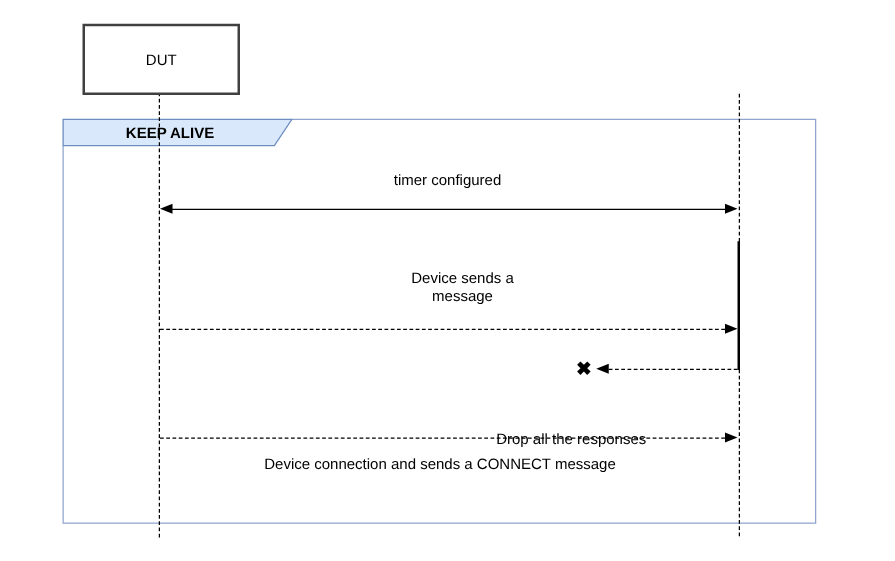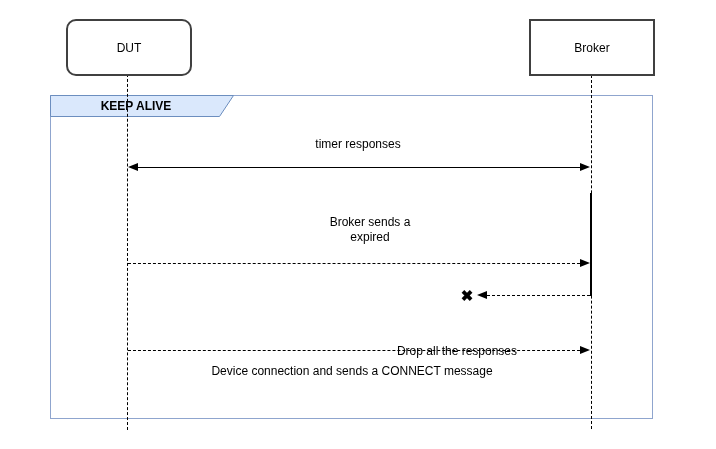--- a/index.html
+++ b/index.html
@@ -29,21 +29,21 @@
 
   
   .actor {
     width: 122px; height: 53px;
     background: #ffffff;
     border: 2px solid #404040;
     display: flex; align-items: center; justify-content: center;
     font-size: 12px;
     z-index: 3;
   }
-  .actor-dut { left: 66px; top: 19px; border-radius: 10px; }
+  .actor-dut { left: 66px; top: 19px; }
   .actor-broker { left: 529px; top: 19px; }
 
   
   .lifeline { width: 0; border-left: 1px dashed #000000; }
   .lifeline-dut { left: 127px; top: 74px; height: 356px; }
   .lifeline-broker { left: 591px; top: 75px; height: 354px; }
   .activation { left: 590px; top: 193px; height: 103px; width: 0; border-left: 2px solid #000000; z-index: 2; }
 
   
   .mline { height: 0; z-index: 1; }
@@ -72,38 +72,35 @@
 
   <div class="abs frame"></div>
   <svg class="abs tab-svg" width="185" height="23">
     <polygon points="0.5,0.5 183.5,0.5 169.5,21.5 0.5,21.5" fill="#dae8fc" stroke="#6c8ebf" stroke-width="1"></polygon>
   </svg>
   <div class="abs tab-label">KEEP ALIVE</div>
 
   <div class="abs actor actor-dut">
     <span>DUT</span>
   </div>
-  <div class="abs actor actor-broker">
-    <span>Broker</span>
-  </div>
 
   <div class="abs lifeline lifeline-dut"></div>
   <div class="abs lifeline lifeline-broker"></div>
   <div class="abs activation"></div>
 
   <div class="abs msg" style="left:158px; top:137px; width:400px;">
-    <div>timer responses</div>
+    <div>timer configured</div>
   </div>
   <div class="abs mline solid-line" style="left:136px; top:167px; width:446px;"></div>
   <div class="abs head head-left" style="left:128px; top:163px;"></div>
   <div class="abs head head-right" style="left:580px; top:163px;"></div>
 
   <div class="abs msg msg-2" style="left:170px; top:215px; width:400px;">
-    <div>Broker sends a</div>
-    <div>expired</div>
+    <div>Device sends a</div>
+    <div>message</div>
   </div>
   <div class="abs mline dashed-line" style="left:128px; top:263px; width:452px;"></div>
   <div class="abs head head-right" style="left:580px; top:259px;"></div>
 
   <div class="abs mline dashed-line" style="left:487px; top:295px; width:103px;"></div>
   <div class="abs head head-left" style="left:477px; top:291px;"></div>
   <div class="abs x-marker">✖</div>
   <div class="abs msg" style="left:357px; top:308px; width:200px;margin-top:36px;">
     <div>Drop all the responses</div>
   </div>

